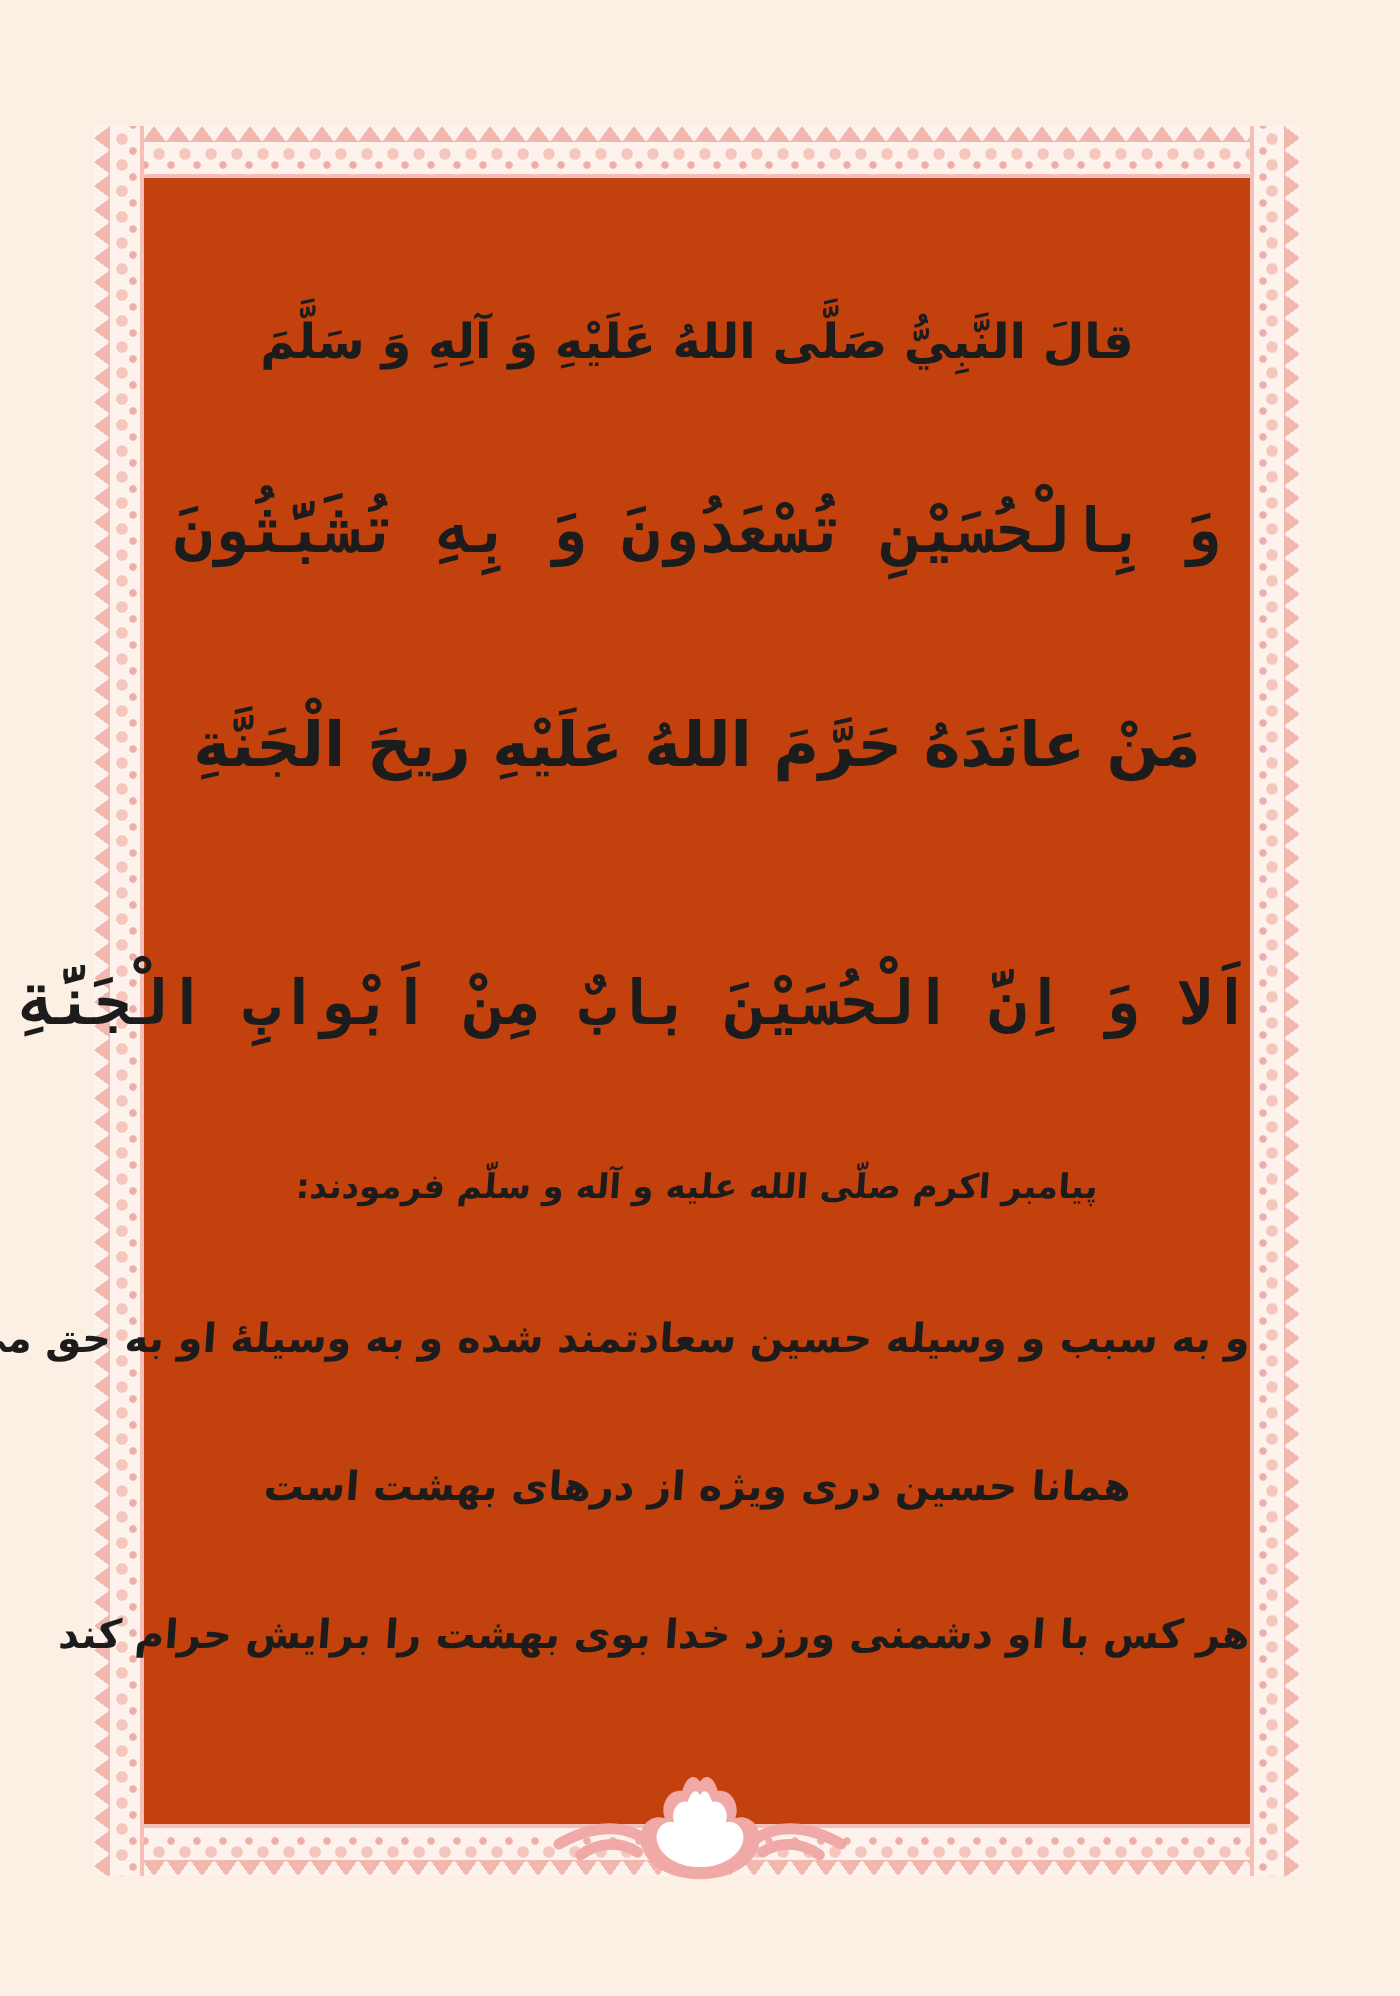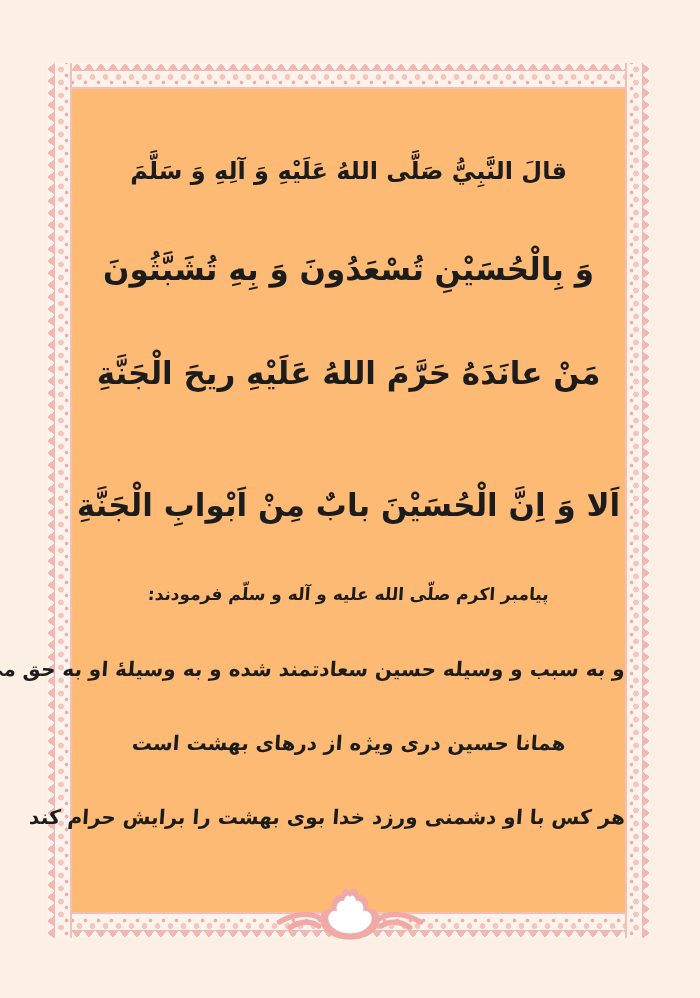--- a/index.html
+++ b/index.html
@@ -52,21 +52,21 @@
       radial-gradient(circle, #f5c6bd 2.6px, transparent 3.2px) 6px 0 / 10px 13px repeat-y,
       radial-gradient(circle, #eeafa8 1.6px, transparent 2.2px) 2px 6px / 9px 13px repeat-y,
       linear-gradient(#f3bfb6, #f3bfb6) 0 0 / 2px 100% no-repeat,
       #fdf3ec;
   }
   
   .plate {
     position: absolute;
     left: 72px; top: 89px;
     width: 553px; height: 823px;
-    background: #fdba74;
+    background: #c2410c;
     box-sizing: border-box;
     padding-top: 58px;
     display: flex;
     flex-direction: column;
     align-items: center;
     text-align: center;
     color: #1c1c1c;
   }
   .arabic, .persian {
     direction: rtl;
@@ -77,21 +77,21 @@
     font-weight: bold;
     line-height: 2;
   }
   .arabic-attribution {
     font-size: 24px;
     margin-bottom: 43px;
   }
   .arabic-big {
     font-size: 31px;
   }
-  .gap-a { margin-bottom: 42px; }
+  .gap-a { margin-bottom: 42px; font-family: Liberation Mono, monospace; }
   .gap-last-arabic { margin-bottom: 70px; }
   .persian {
     line-height: 1.9;
     transform: skewX(-4deg);
   }
   .persian-attribution {
     font-size: 17px;
     font-weight: bold;
     margin-bottom: 40px;
   }

